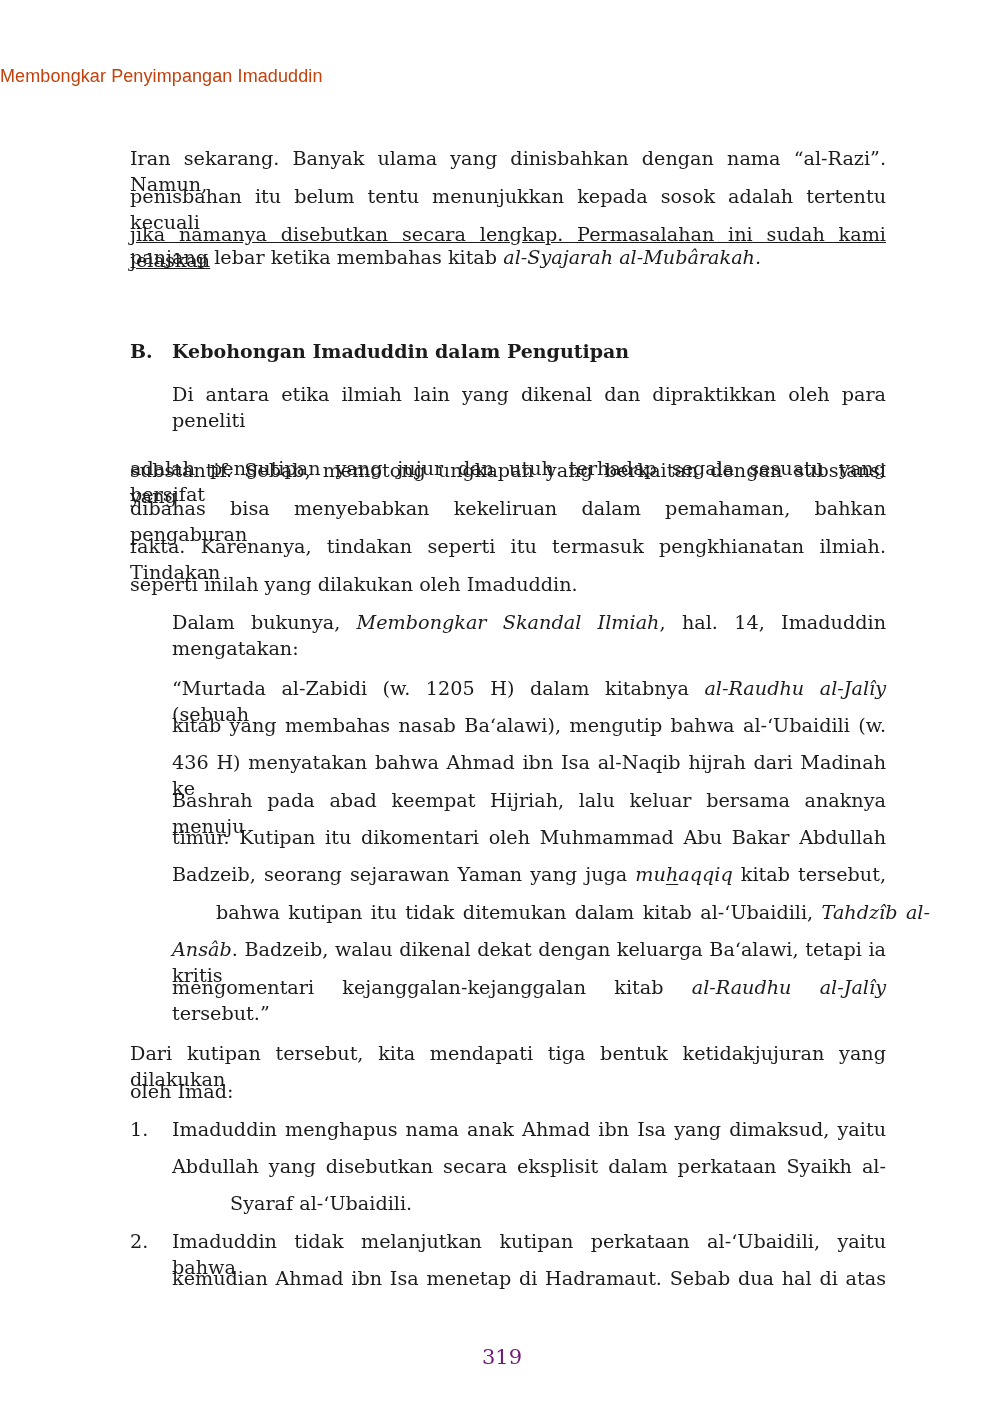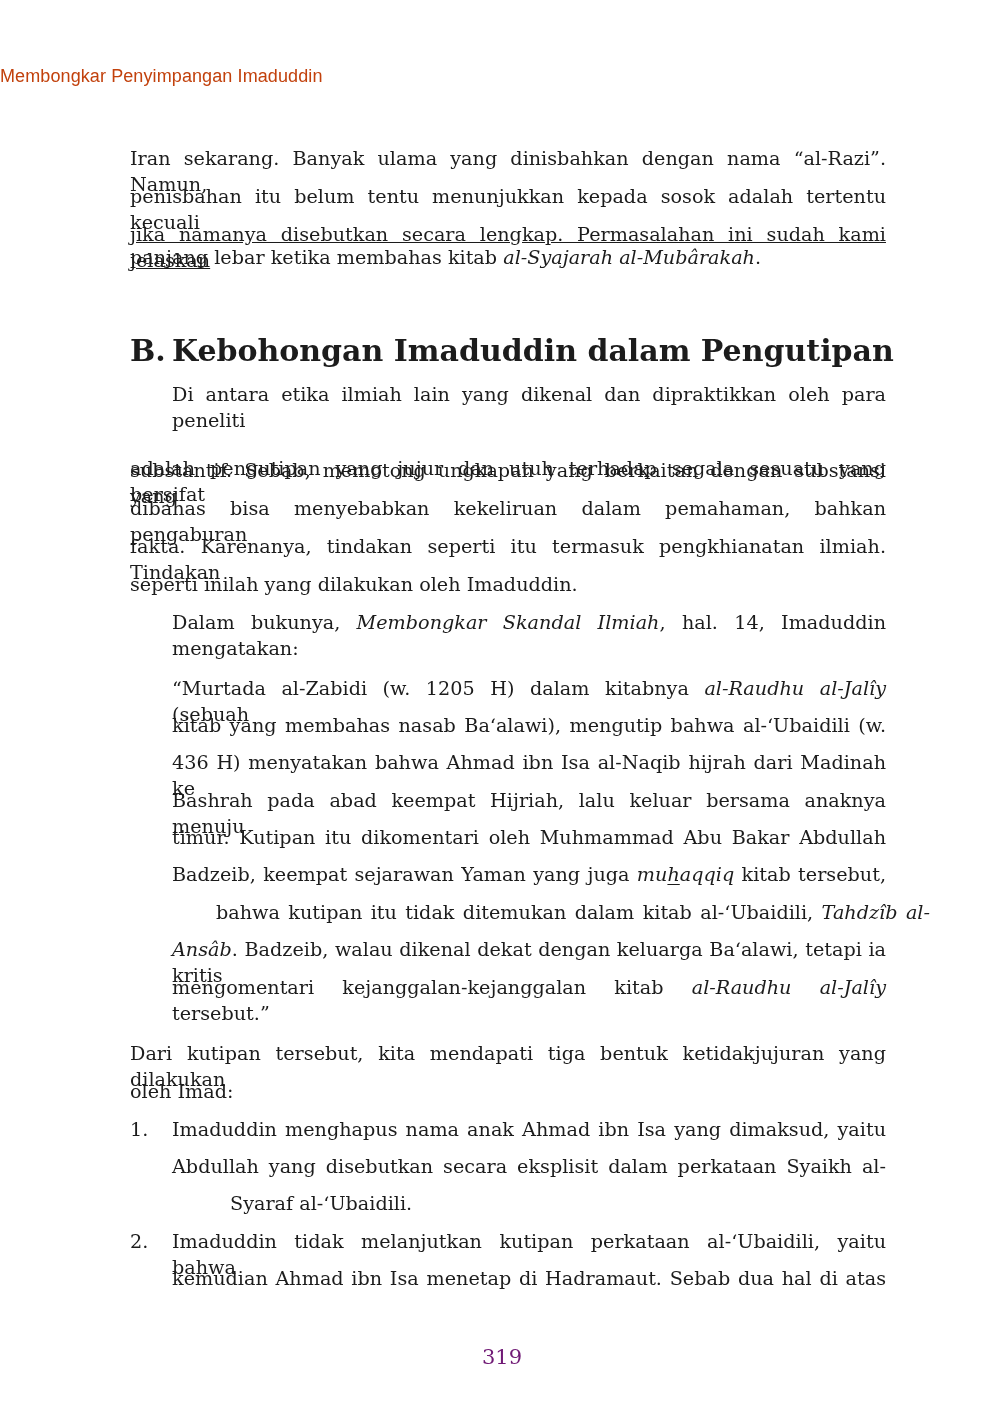--- a/index.html
+++ b/index.html
@@ -5,21 +5,21 @@
   html, body { margin: 0; padding: 0; background: #ffffff; }
   body { width: 1004px; height: 1417px; position: relative; overflow: hidden;
          font-family: "DejaVu Serif", "Liberation Serif", serif; color: #1c1c1c; }
   .running-head { position: absolute; top: 66px; left: 0; width: 1004px; text-align: left;
          font-family: "Liberation Sans", "DejaVu Sans", sans-serif; font-size: 18px; color: #c2410c; letter-spacing: 0.1px; }
   .content { position: absolute; left: 130px; width: 756px; top: 0; }
   .line { position: absolute; white-space: nowrap; font-size: 19.2px; line-height: 26px; height: 26px;
           text-align: justify; text-align-last: justify; }
   .line.last { text-align-last: left; }
   .line em, .line i { font-style: italic; }
-  .heading { position: absolute; font-weight: bold; font-size: 30px; line-height: 30px; white-space: nowrap; }
+  .heading { position: absolute; font-weight: bold; font-size: 19px; line-height: 30px; white-space: nowrap; }
   .heading .num { display: inline-block; width: 42px; }
   .page-number { position: absolute; top: 1345px; left: 0; width: 1004px; text-align: center; font-size: 21px; color: #701a75; }
   .u { text-decoration: underline; text-underline-offset: 3px; }
   .list-num { position: absolute; font-size: 19.2px; line-height: 26px; }
 </style>
 </head>
 <body>
 
 <div class="running-head">Membongkar Penyimpangan Imaduddin</div>
 
@@ -40,21 +40,21 @@
   <div class="line last" style="top: 572px; left: 0px; width: 756px; white-space: normal;">seperti inilah yang dilakukan oleh Imaduddin.</div>
 
   <div class="line" style="top: 610px; left: 42px; width: 714px; white-space: normal;"><span>Dalam bukunya, </span><i>Membongkar Skandal Ilmiah</i><span>, hal. 14, Imaduddin mengatakan:</span></div>
 
   <div>
     <div class="line" style="top: 676px; left: 42px; width: 714px; white-space: normal;"><span>“Murtada al-Zabidi (w. 1205 H) dalam kitabnya </span><i>al-Raudhu al-Jalîy</i><span> (sebuah</span></div>
     <div class="line" style="top: 713px; left: 42px; width: 714px; white-space: normal;">kitab yang membahas nasab Ba‘alawi), mengutip bahwa al-‘Ubaidili (w.</div>
     <div class="line" style="top: 750px; left: 42px; width: 714px; white-space: normal;">436 H) menyatakan bahwa Ahmad ibn Isa al-Naqib hijrah dari Madinah ke</div>
     <div class="line" style="top: 788px; left: 42px; width: 714px; white-space: normal;">Bashrah pada abad keempat Hijriah, lalu keluar bersama anaknya menuju</div>
     <div class="line" style="top: 825px; left: 42px; width: 714px; white-space: normal;">timur. Kutipan itu dikomentari oleh Muhmammad Abu Bakar Abdullah</div>
-    <div class="line" style="top: 862px; left: 42px; width: 714px; white-space: normal;"><span>Badzeib, keempat sejarawan Yaman yang juga </span><i><span>mu</span><span class="u">h</span><span>aqqiq</span></i><span> kitab tersebut,</span></div>
+    <div class="line" style="top: 862px; left: 42px; width: 714px; white-space: normal;"><span>Badzeib, seorang sejarawan Yaman yang juga </span><i><span>mu</span><span class="u">h</span><span>aqqiq</span></i><span> kitab tersebut,</span></div>
     <div class="line" style="top: 900px; left: 42px; width: 714px; white-space: normal; margin-left: 44px;"><span>bahwa kutipan itu tidak ditemukan dalam kitab al-‘Ubaidili, </span><i>Tahdzîb al-</i></div>
     <div class="line" style="top: 937px; left: 42px; width: 714px; white-space: normal;"><i>Ansâb</i><span>. Badzeib, walau dikenal dekat dengan keluarga Ba‘alawi, tetapi ia kritis</span></div>
     <div class="line last" style="top: 975px; left: 42px; width: 714px; white-space: normal;"><span>mengomentari kejanggalan-kejanggalan kitab </span><i>al-Raudhu al-Jalîy</i><span> tersebut.”</span></div>
   </div>
 
   <div class="line" style="top: 1041px; left: 0px; width: 756px; white-space: normal;">Dari kutipan tersebut, kita mendapati tiga bentuk ketidakjujuran yang dilakukan</div>
   <div class="line last" style="top: 1079px; left: 0px; width: 756px; white-space: normal;">oleh Imad:</div>
 
   <div>
     <div>

